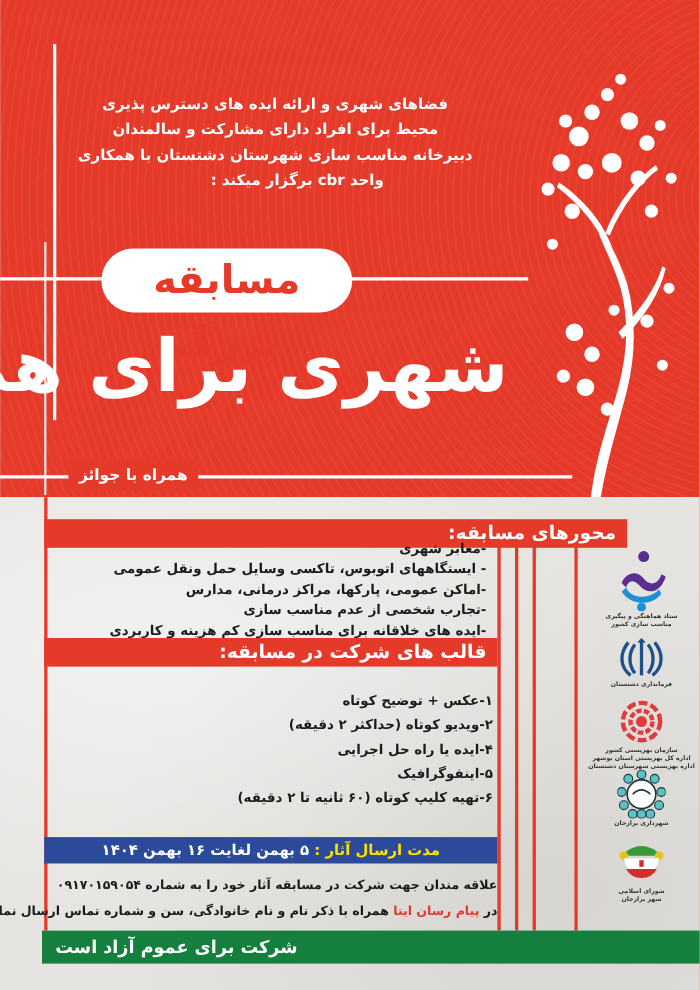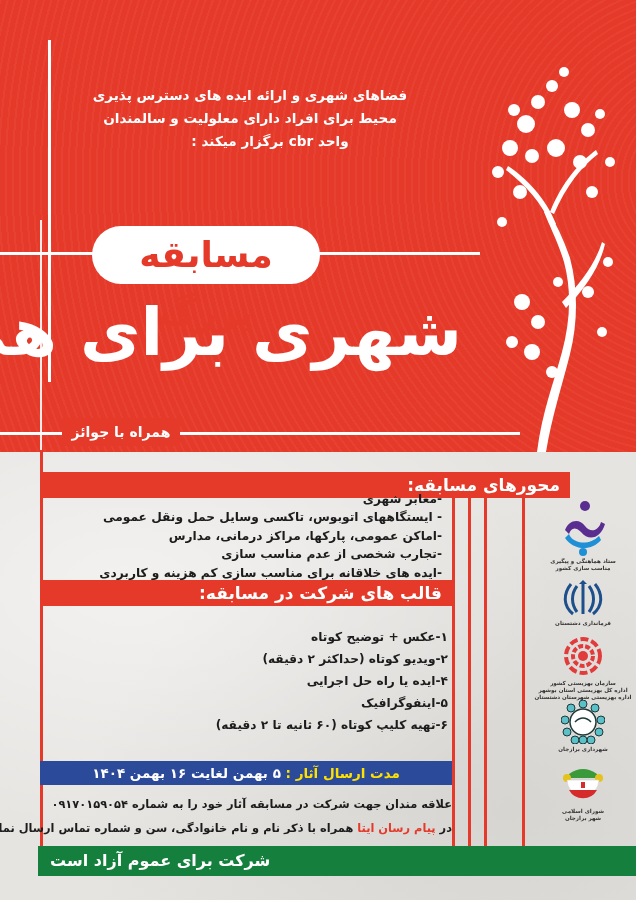--- a/index.html
+++ b/index.html
@@ -92,21 +92,22 @@
   </style>
 </head>
 <body>
 
 <div class="top-banner">
   <div class="vline-a"></div>
   <div class="vline-b"></div>
 
   <div class="intro">
     <div>فضاهای شهری و ارائه ایده های دسترس پذیری</div>
-    <div>محیط برای افراد دارای معلولیت و سالمندان</div>
+    <div>محیط برای افراد دارای مشارکت و سالمندان</div>
+    <div>دبیرخانه مناسب سازی شهرستان دشتستان با همکاری</div>
     <div class="last">واحد cbr برگزار میکند :</div>
   </div>
 
   <div class="title-pill-line"></div>
   <div class="title-pill">مسابقه بزرگ</div>
   <div class="title-main">شهری برای همه</div>
 
   <div class="prize-line"></div>
   <div class="prize">همراه با جوائز نفیس</div>
 

